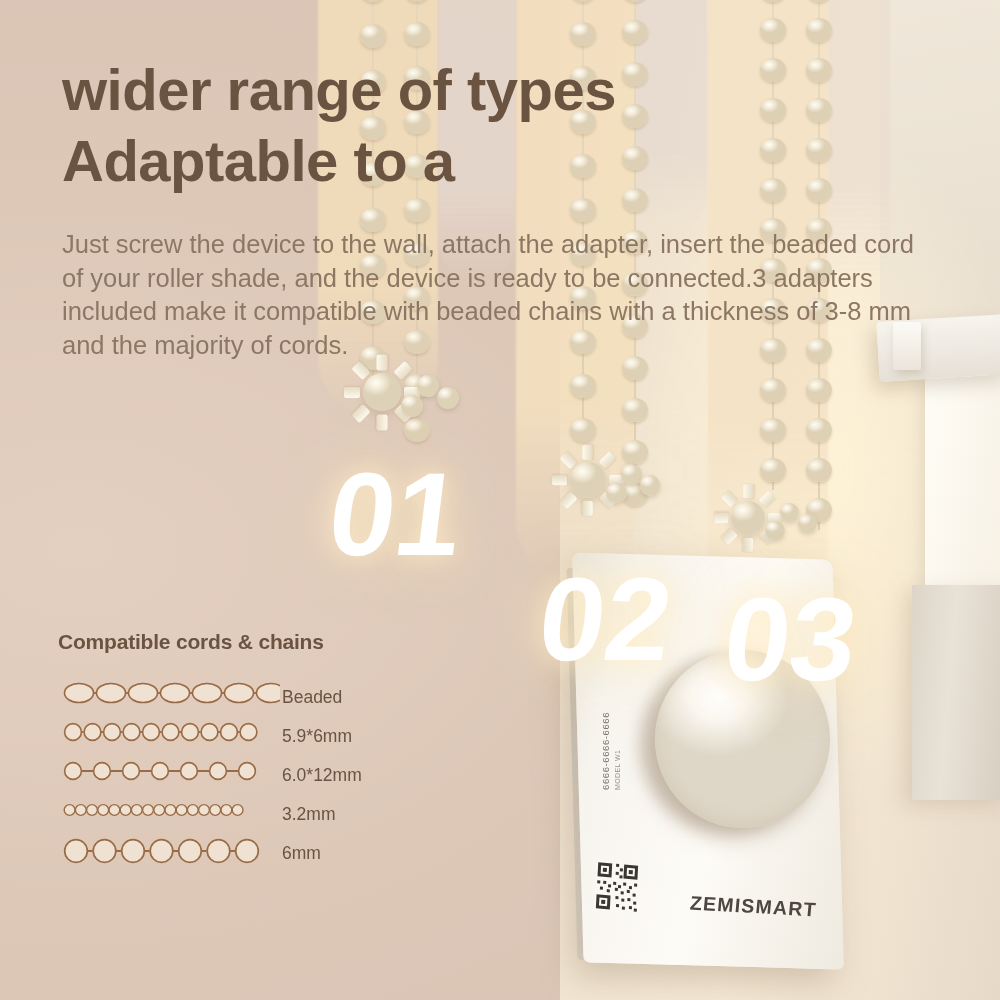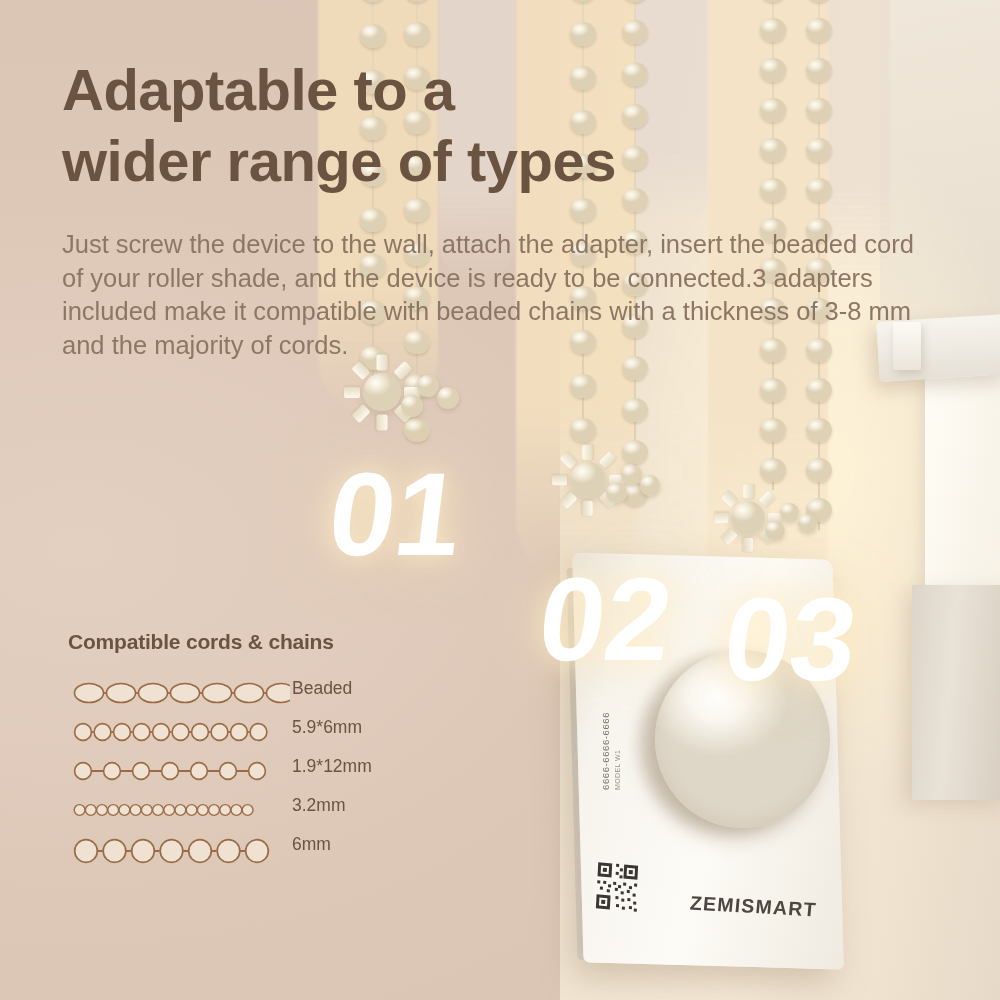--- a/index.html
+++ b/index.html
@@ -157,27 +157,27 @@
     background:radial-gradient(40% 34% at 34% 26%, #fffdf5, #f2ead7 50%, #ddd2b8 100%);
     box-shadow:0 3px 8px rgba(150,128,100,.3);
   }
   .tooth {
     position:absolute; background:linear-gradient(#fdf9ee,#e6dcc4);
     border-radius:2px;
     box-shadow:0 1px 2px rgba(150,128,100,.2);
   }
 
   
-  .cords { position:absolute; left:68px; top:630px; width:360px; }
+  .cords { position:absolute; left:58px; top:630px; width:360px; }
   .cords-title {
     font-size:21px; font-weight:700; color:#6a5340;
     letter-spacing:-.2px; margin-bottom:24px;
   }
   .cord-row {
-    display:flex; align-items:flex-start; height:39px;
+    display:flex; align-items:center; height:39px;
   }
   .cord-art { width:222px; flex:0 0 222px; height:39px; position:relative; }
   .cord-label {
     font-size:17.5px; color:#6a5340; font-weight:400;
     padding-left:2px; white-space:nowrap;
   }
 </style>
 </head>
 <body>
 
@@ -382,22 +382,22 @@
         <rect x="20" y="22.5" width="1.5" height="1.5"></rect>
     </g>
   </svg>
   <div class="brand">ZEMISMART</div>
 
   <div class="stepnum step1">01</div>
   <div class="stepnum step2">02</div>
   <div class="stepnum step3">03</div>
 
   <div class="headline">
+    <div>wider range of types</div>
     <div>Adaptable to a</div>
-    <div>wider range of types</div>
   </div>
   <div class="bodytext">Just screw the device to the wall, attach the adapter, insert the beaded cord of your roller shade, and the device is ready to be connected.3 adapters included make it compatible with beaded chains with a thickness of 3-8 mm and the majority of cords.</div>
 
   <div class="cords">
     <div class="cords-title">Compatible cords &amp; chains</div>
     <div id="cord-rows">
         <div class="cord-row">
           <div class="cord-art">
             <svg viewBox="0 0 222 30" width="222" height="30" style="display: block;">
               <ellipse cx="21" cy="15" rx="14.5" ry="9.5" fill="#f0e2d2" stroke="#9a6b45" stroke-width="1.6"></ellipse>
@@ -454,21 +454,21 @@
               <line x1="81.4" y1="15" x2="93" y2="15" stroke="#9a6b45" stroke-width="2"></line>
               <circle cx="102" cy="15" r="8.4" fill="#f0e2d2" stroke="#9a6b45" stroke-width="1.6"></circle>
               <line x1="110.4" y1="15" x2="122" y2="15" stroke="#9a6b45" stroke-width="2"></line>
               <circle cx="131" cy="15" r="8.4" fill="#f0e2d2" stroke="#9a6b45" stroke-width="1.6"></circle>
               <line x1="139.4" y1="15" x2="151" y2="15" stroke="#9a6b45" stroke-width="2"></line>
               <circle cx="160" cy="15" r="8.4" fill="#f0e2d2" stroke="#9a6b45" stroke-width="1.6"></circle>
               <line x1="168.4" y1="15" x2="180" y2="15" stroke="#9a6b45" stroke-width="2"></line>
               <circle cx="189" cy="15" r="8.4" fill="#f0e2d2" stroke="#9a6b45" stroke-width="1.6"></circle>
             </svg>
           </div>
-          <div class="cord-label">1.9*12mm</div>
+          <div class="cord-label">6.0*12mm</div>
         </div>
         <div class="cord-row">
           <div class="cord-art">
             <svg viewBox="0 0 222 30" width="222" height="30" style="display: block;">
               <circle cx="11.6" cy="15" r="5.4" fill="#f0e2d2" stroke="#9a6b45" stroke-width="1.4"></circle>
               <circle cx="22.799999999999997" cy="15" r="5.4" fill="#f0e2d2" stroke="#9a6b45" stroke-width="1.4"></circle>
               <circle cx="34" cy="15" r="5.4" fill="#f0e2d2" stroke="#9a6b45" stroke-width="1.4"></circle>
               <circle cx="45.199999999999996" cy="15" r="5.4" fill="#f0e2d2" stroke="#9a6b45" stroke-width="1.4"></circle>
               <circle cx="56.4" cy="15" r="5.4" fill="#f0e2d2" stroke="#9a6b45" stroke-width="1.4"></circle>
               <circle cx="67.6" cy="15" r="5.4" fill="#f0e2d2" stroke="#9a6b45" stroke-width="1.4"></circle>

